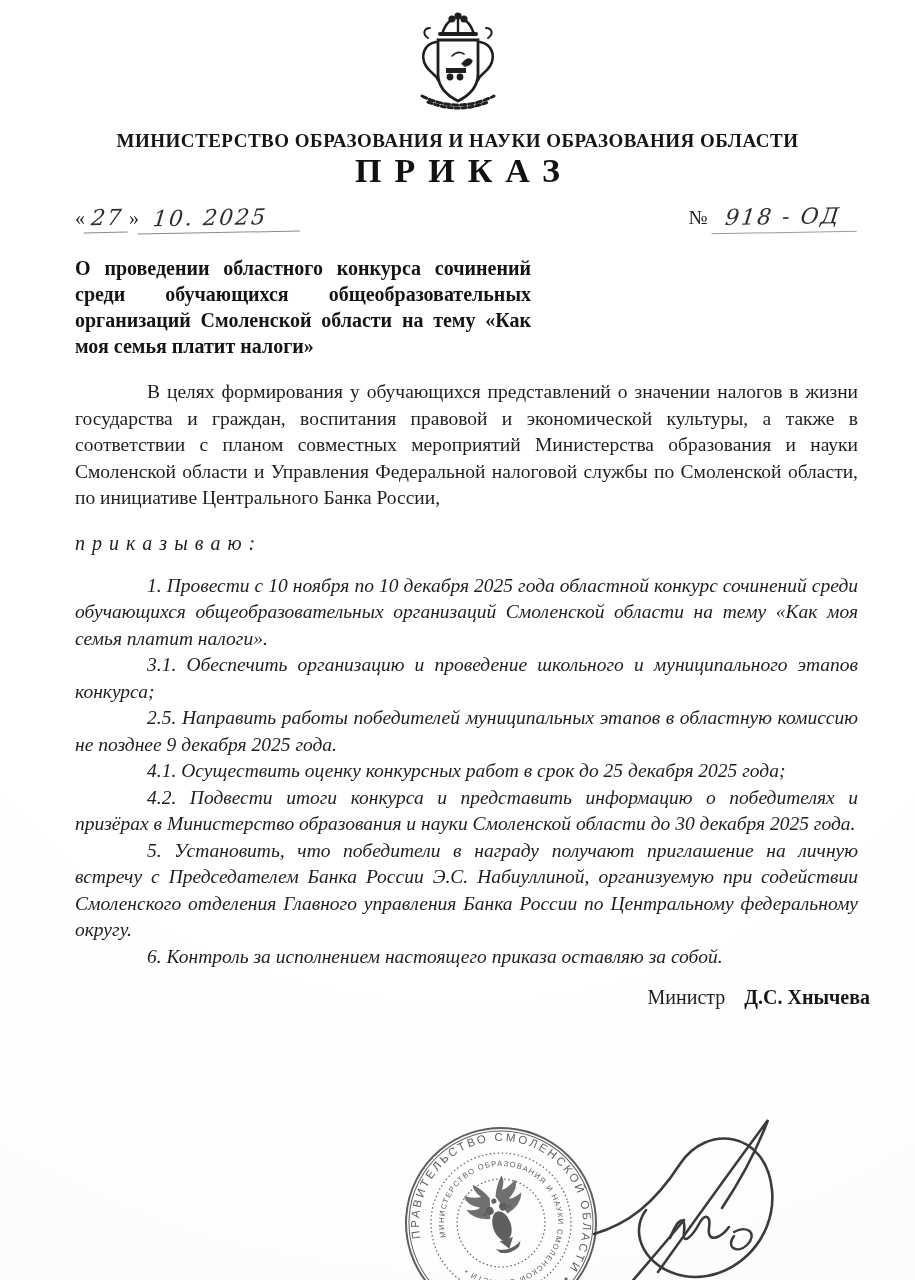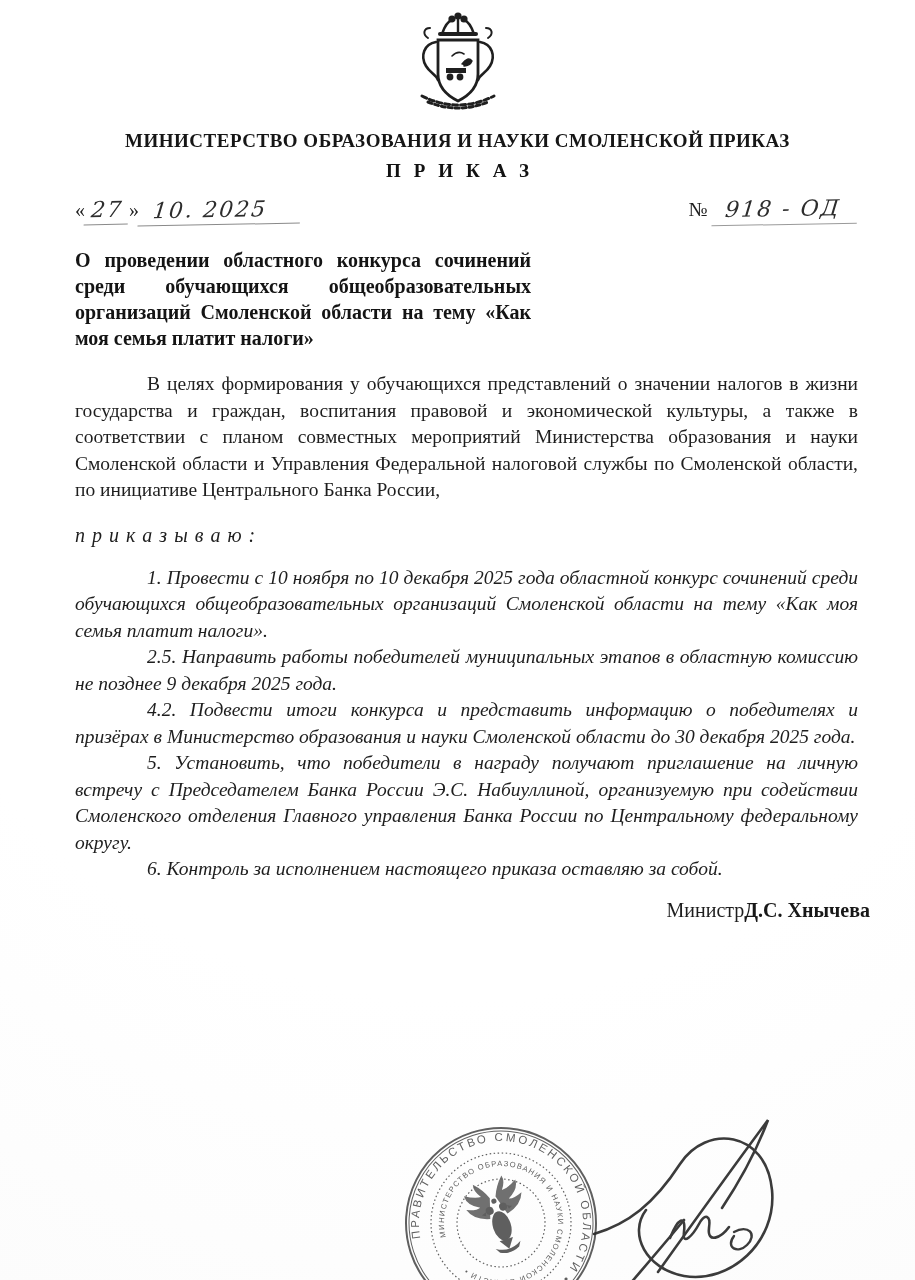--- a/index.html
+++ b/index.html
@@ -8,21 +8,21 @@
     font-family:"Liberation Serif", serif;color:#1e1e1e;position:relative;
   }
   .page{position:relative;width:915px;height:1280px;background:
     radial-gradient(circle at 50% 30%, #ffffff 60%, #fcfcfc 100%);}
   .arms{display:block;margin:12px auto 0;width:112px;height:104px;}
   .ministry{
     margin-top:14px;text-align:center;font-weight:bold;font-size:19px;
     letter-spacing:.5px;color:#161616;
   }
   .order-title{
-    margin-top:8px;text-align:center;font-weight:bold;font-size:19px;
+    text-align:center;font-weight:bold;font-size:34px;
     letter-spacing:13px;text-indent:13px;color:#121212;
   }
   .meta{
     display:flex;justify-content:space-between;align-items:flex-end;
     padding:0 57px 0 75px;margin-top:16px;font-size:20px;
   }
   .hw{
     font-family:"DejaVu Serif", serif;font-style:italic;
     display:inline-block;transform:skewX(-7deg) rotate(-1deg);
     font-size:22px;letter-spacing:2px;color:#2d2d2d;line-height:1;
@@ -38,21 +38,21 @@
     margin:20px 57px 0 75px;font-size:19.5px;line-height:26.5px;
     text-align:justify;text-indent:72px;font-family:Liberation Serif, serif;
   }
   .decree{margin:20px 0 0 75px;font-size:20px;letter-spacing:1px;font-style:italic;}
   .items{margin:18px 57px 0 75px;font-size:19.5px;line-height:26.5px;text-align:justify;}
   .items p{margin:0;text-indent:72px;font-style:italic;}
   .sig-row{
     display:flex;justify-content:flex-end;padding:0 45px 0 75px;
     margin-top:16px;font-size:20px;position:relative;z-index:3;
   }
-  .sig-name{font-weight:bold;color:#181818;}
+  .sig-name{font-weight:bold;color:#181818;margin-left:19px;}
   .stamp{position:absolute;left:398px;top:1108px;width:206px;height:206px;z-index:1;}
   .autograph{position:absolute;left:588px;top:1100px;width:250px;height:200px;z-index:2;}
 </style>
 </head>
 <body>
 
 <div class="page">
 
   <svg class="arms" viewBox="0 0 112 104" aria-hidden="true">
     <g stroke="#1f1f1f" fill="none" stroke-width="2.4" stroke-linecap="round">
@@ -73,42 +73,44 @@
 
       <path d="M34 30 c-12 2 -16 14 -10 24 c4 7 10 8 12 14" stroke-width="2.6"></path>
       <path d="M78 30 c12 2 16 14 10 24 c-4 7 -10 8 -12 14" stroke-width="2.6"></path>
       <path d="M26 26 c-6 -4 -4 -10 2 -10 M86 26 c6 -4 4 -10 -2 -10" stroke-width="2"></path>
 
       <path d="M20 84 q36 18 72 0" stroke-width="3" stroke-dasharray="5 3"></path>
       <path d="M26 90 q30 12 60 0" stroke-width="3" stroke-dasharray="4 3"></path>
     </g>
   </svg>
 
-  <div class="ministry">МИНИСТЕРСТВО ОБРАЗОВАНИЯ И НАУКИ СМОЛЕНСКОЙ ПРИКАЗ</div>
+  <div class="ministry">МИНИСТЕРСТВО ОБРАЗОВАНИЯ И НАУКИ ОБРАЗОВАНИЯ ОБЛАСТИ</div>
 
   <div class="order-title">ПРИКАЗ</div>
 
   <div class="meta">
     <div>
       <span>«</span><span class="hw u">27</span><span>»</span><span class="hw u-wide">10. 2025</span>
     </div>
     <div>
       <span>№</span>&nbsp;<span class="hw u-num">918 - ОД</span>
     </div>
   </div>
 
   <div class="subject">О проведении областного конкурса сочинений среди обучающихся общеобразовательных организаций Смоленской области на тему «Как моя семья платит налоги»</div>
 
   <p class="preamble">В целях формирования у обучающихся представлений о значении налогов в жизни государства и граждан, воспитания правовой и экономической культуры, а также в соответствии с планом совместных мероприятий Министерства образования и науки Смоленской области и Управления Федеральной налоговой службы по Смоленской области, по инициативе Центрального Банка России,</p>
 
   <div class="decree">п р и к а з ы в а ю :</div>
 
   <div class="items">
     <p><span>1.</span> <span>Провести с 10 ноября по 10 декабря 2025 года областной конкурс сочинений среди обучающихся общеобразовательных организаций Смоленской области на тему «Как моя семья платит налоги».</span></p>
+    <p><span>3.1.</span> <span>Обеспечить организацию и проведение школьного и муниципального этапов конкурса;</span></p>
     <p><span>2.5.</span> <span>Направить работы победителей муниципальных этапов в областную комиссию не позднее 9 декабря 2025 года.</span></p>
+    <p><span>4.1.</span> <span>Осуществить оценку конкурсных работ в срок до 25 декабря 2025 года;</span></p>
     <p><span>4.2.</span> <span>Подвести итоги конкурса и представить информацию о победителях и призёрах в Министерство образования и науки Смоленской области до 30 декабря 2025 года.</span></p>
     <p><span>5.</span> <span>Установить, что победители в награду получают приглашение на личную встречу с Председателем Банка России Э.С. Набиуллиной, организуемую при содействии Смоленского отделения Главного управления Банка России по Центральному федеральному округу.</span></p>
     <p><span>6.</span> <span>Контроль за исполнением настоящего приказа оставляю за собой.</span></p>
   </div>
 
   <div class="sig-row">
     <span>Министр</span>
     <span class="sig-name">Д.С. Хнычева</span>
   </div>
 

